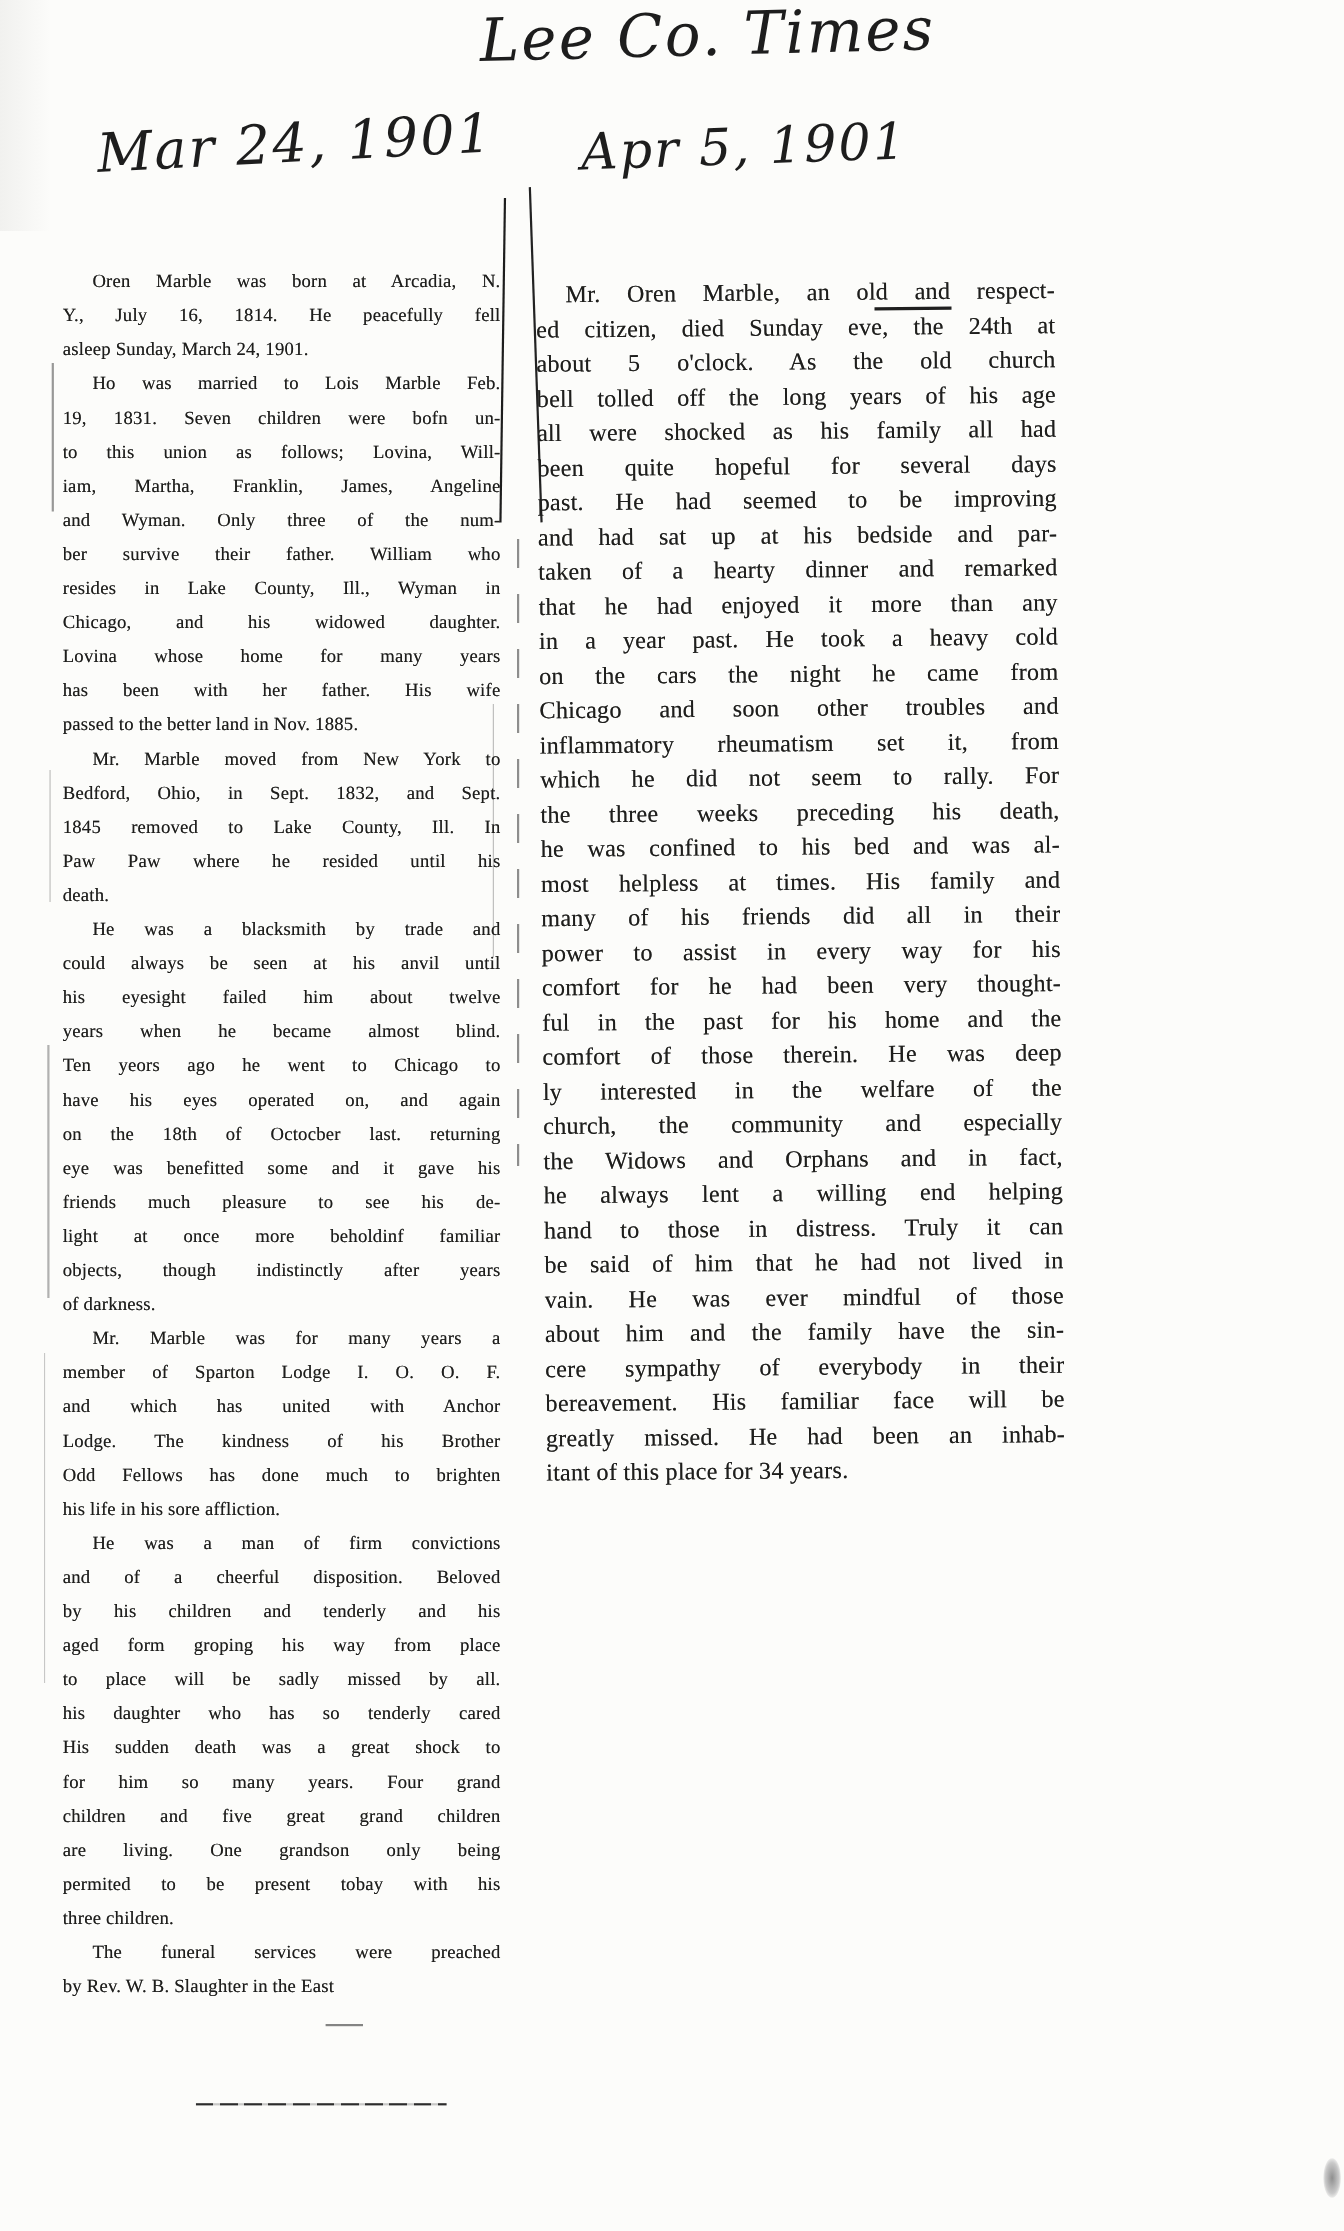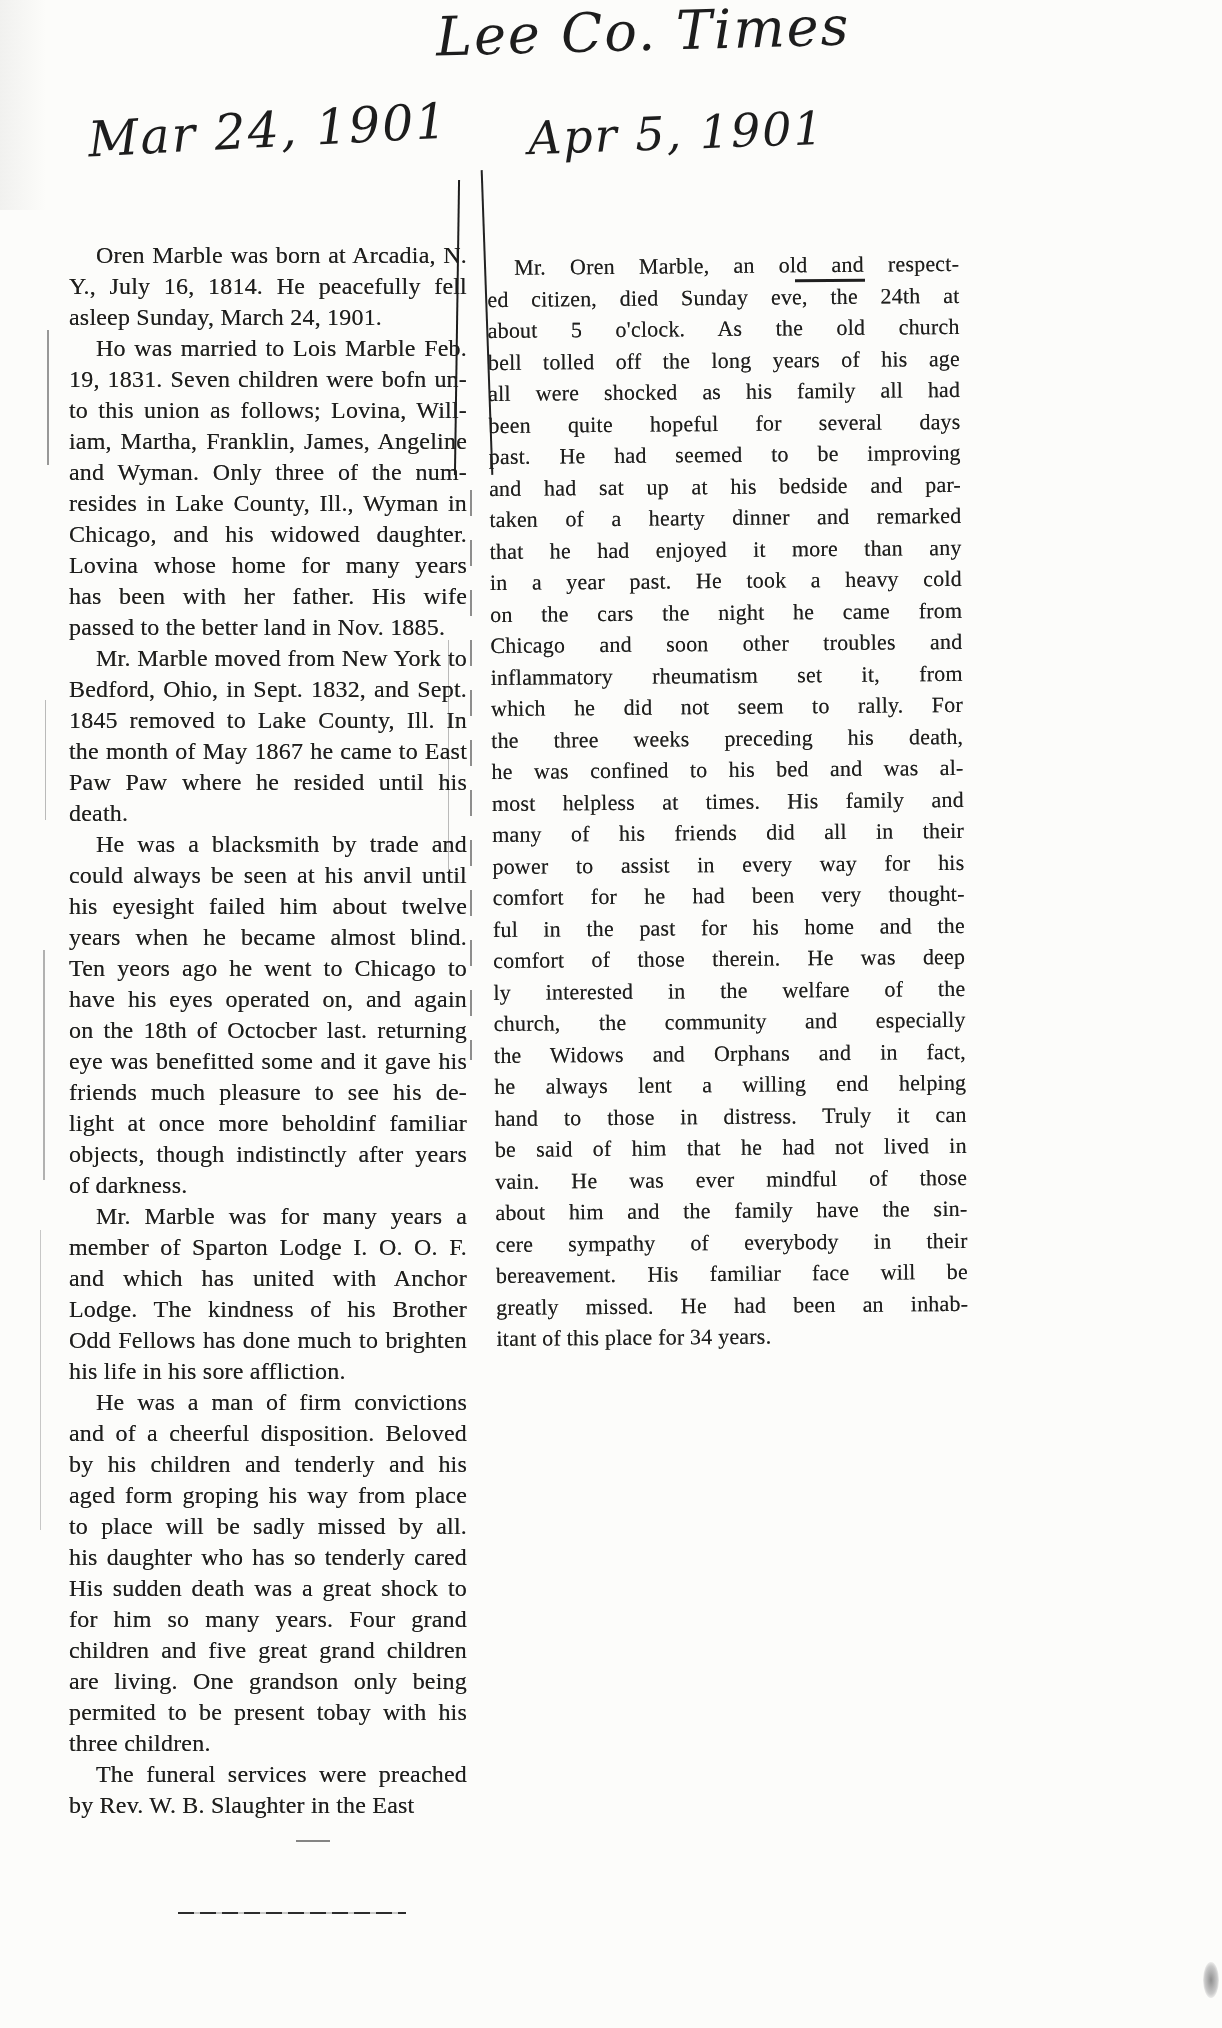--- a/index.html
+++ b/index.html
@@ -24,21 +24,21 @@
   #hw-date-l { left: 88px;  top: 102px; font-size: 49px; transform: rotate(-3deg); }
   #hw-date-r { left: 528px; top: 106px; font-size: 46px; transform: rotate(-2deg); }
 
   
   .column {
     position: absolute;
     color: #1e1e1c;
     text-shadow: 0 0 0.6px rgba(25,25,25,0.65);
     letter-spacing: 0.2px;
   }
-  #col1 { left: 57px;  top: 240px; width: 398px; font-size: 24px;   line-height: 31px; margin-left: 12px; }
+  #col1 { left: 57px;  top: 240px; width: 398px; font-size: 17px;   line-height: 31px; }
   #col2 { left: 487px; top: 252px; width: 472px; font-size: 22px;   line-height: 31.5px;
           transform: rotate(-0.5deg); transform-origin: 0 0; }
 
   .para .line {
     text-align: justify;
     text-align-last: justify;
     overflow: hidden;
   }
   .para .line:first-child { text-indent: 27px; }
   .para .line:last-child  { text-align-last: left; }
@@ -86,31 +86,31 @@
       <div class="line">Oren Marble was born at Arcadia, N.</div>
       <div class="line">Y., July 16, 1814. He peacefully fell</div>
       <div class="line">asleep Sunday, March 24, 1901.</div>
     </div>
     <div class="para">
       <div class="line">Ho was married to Lois Marble Feb.</div>
       <div class="line">19, 1831. Seven children were bofn un-</div>
       <div class="line">to this union as follows; Lovina, Will-</div>
       <div class="line">iam, Martha, Franklin, James, Angeline</div>
       <div class="line">and Wyman. Only three of the num-</div>
+      <div class="line">ber survive their father. William who</div>
       <div class="line">resides in Lake County, Ill., Wyman in</div>
       <div class="line">Chicago, and his widowed daughter.</div>
       <div class="line">Lovina whose home for many years</div>
       <div class="line">has been with her father. His wife</div>
       <div class="line">passed to the better land in Nov. 1885.</div>
     </div>
     <div class="para">
       <div class="line">Mr. Marble moved from New York to</div>
       <div class="line">Bedford, Ohio, in Sept. 1832, and Sept.</div>
       <div class="line">1845 removed to Lake County, Ill. In</div>
-      <div class="line">the month of May 1867 he came to East</div>
       <div class="line">Paw Paw where he resided until his</div>
       <div class="line">death.</div>
     </div>
     <div class="para">
       <div class="line">He was a blacksmith by trade and</div>
       <div class="line">could always be seen at his anvil until</div>
       <div class="line">his eyesight failed him about twelve</div>
       <div class="line">years when he became almost blind.</div>
       <div class="line">Ten yeors ago he went to Chicago to</div>
       <div class="line">have his eyes operated on, and again</div>

